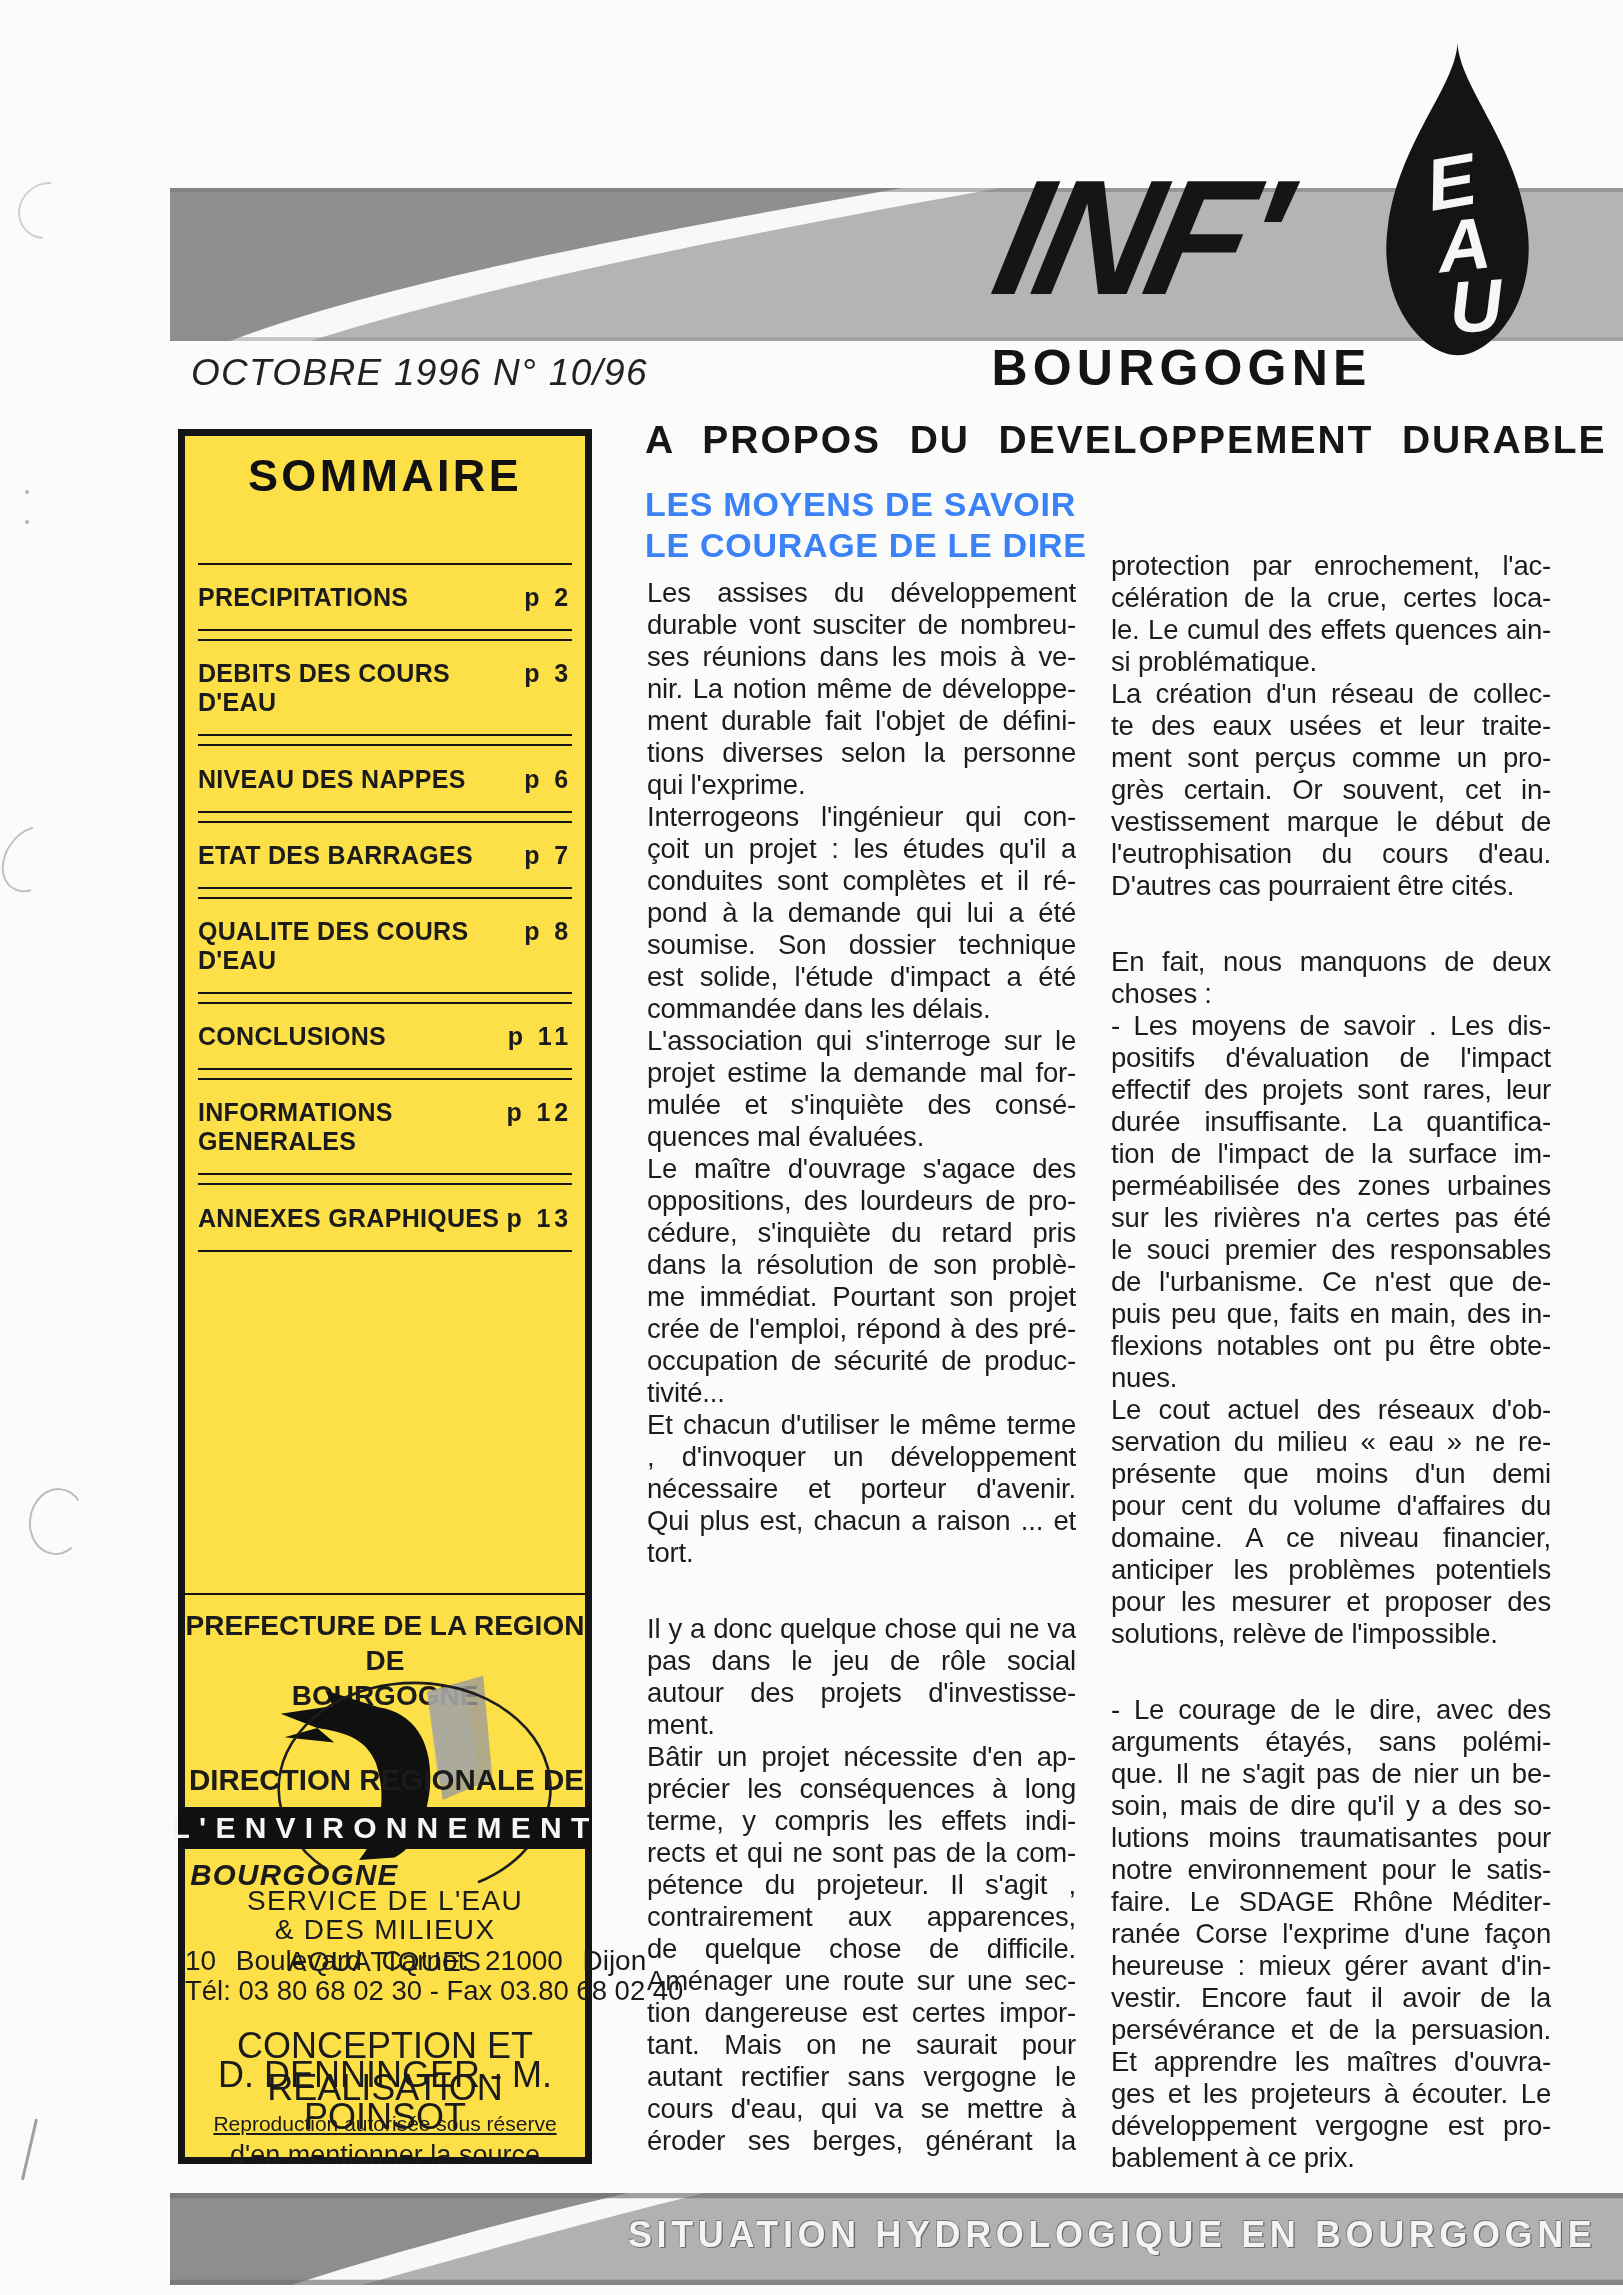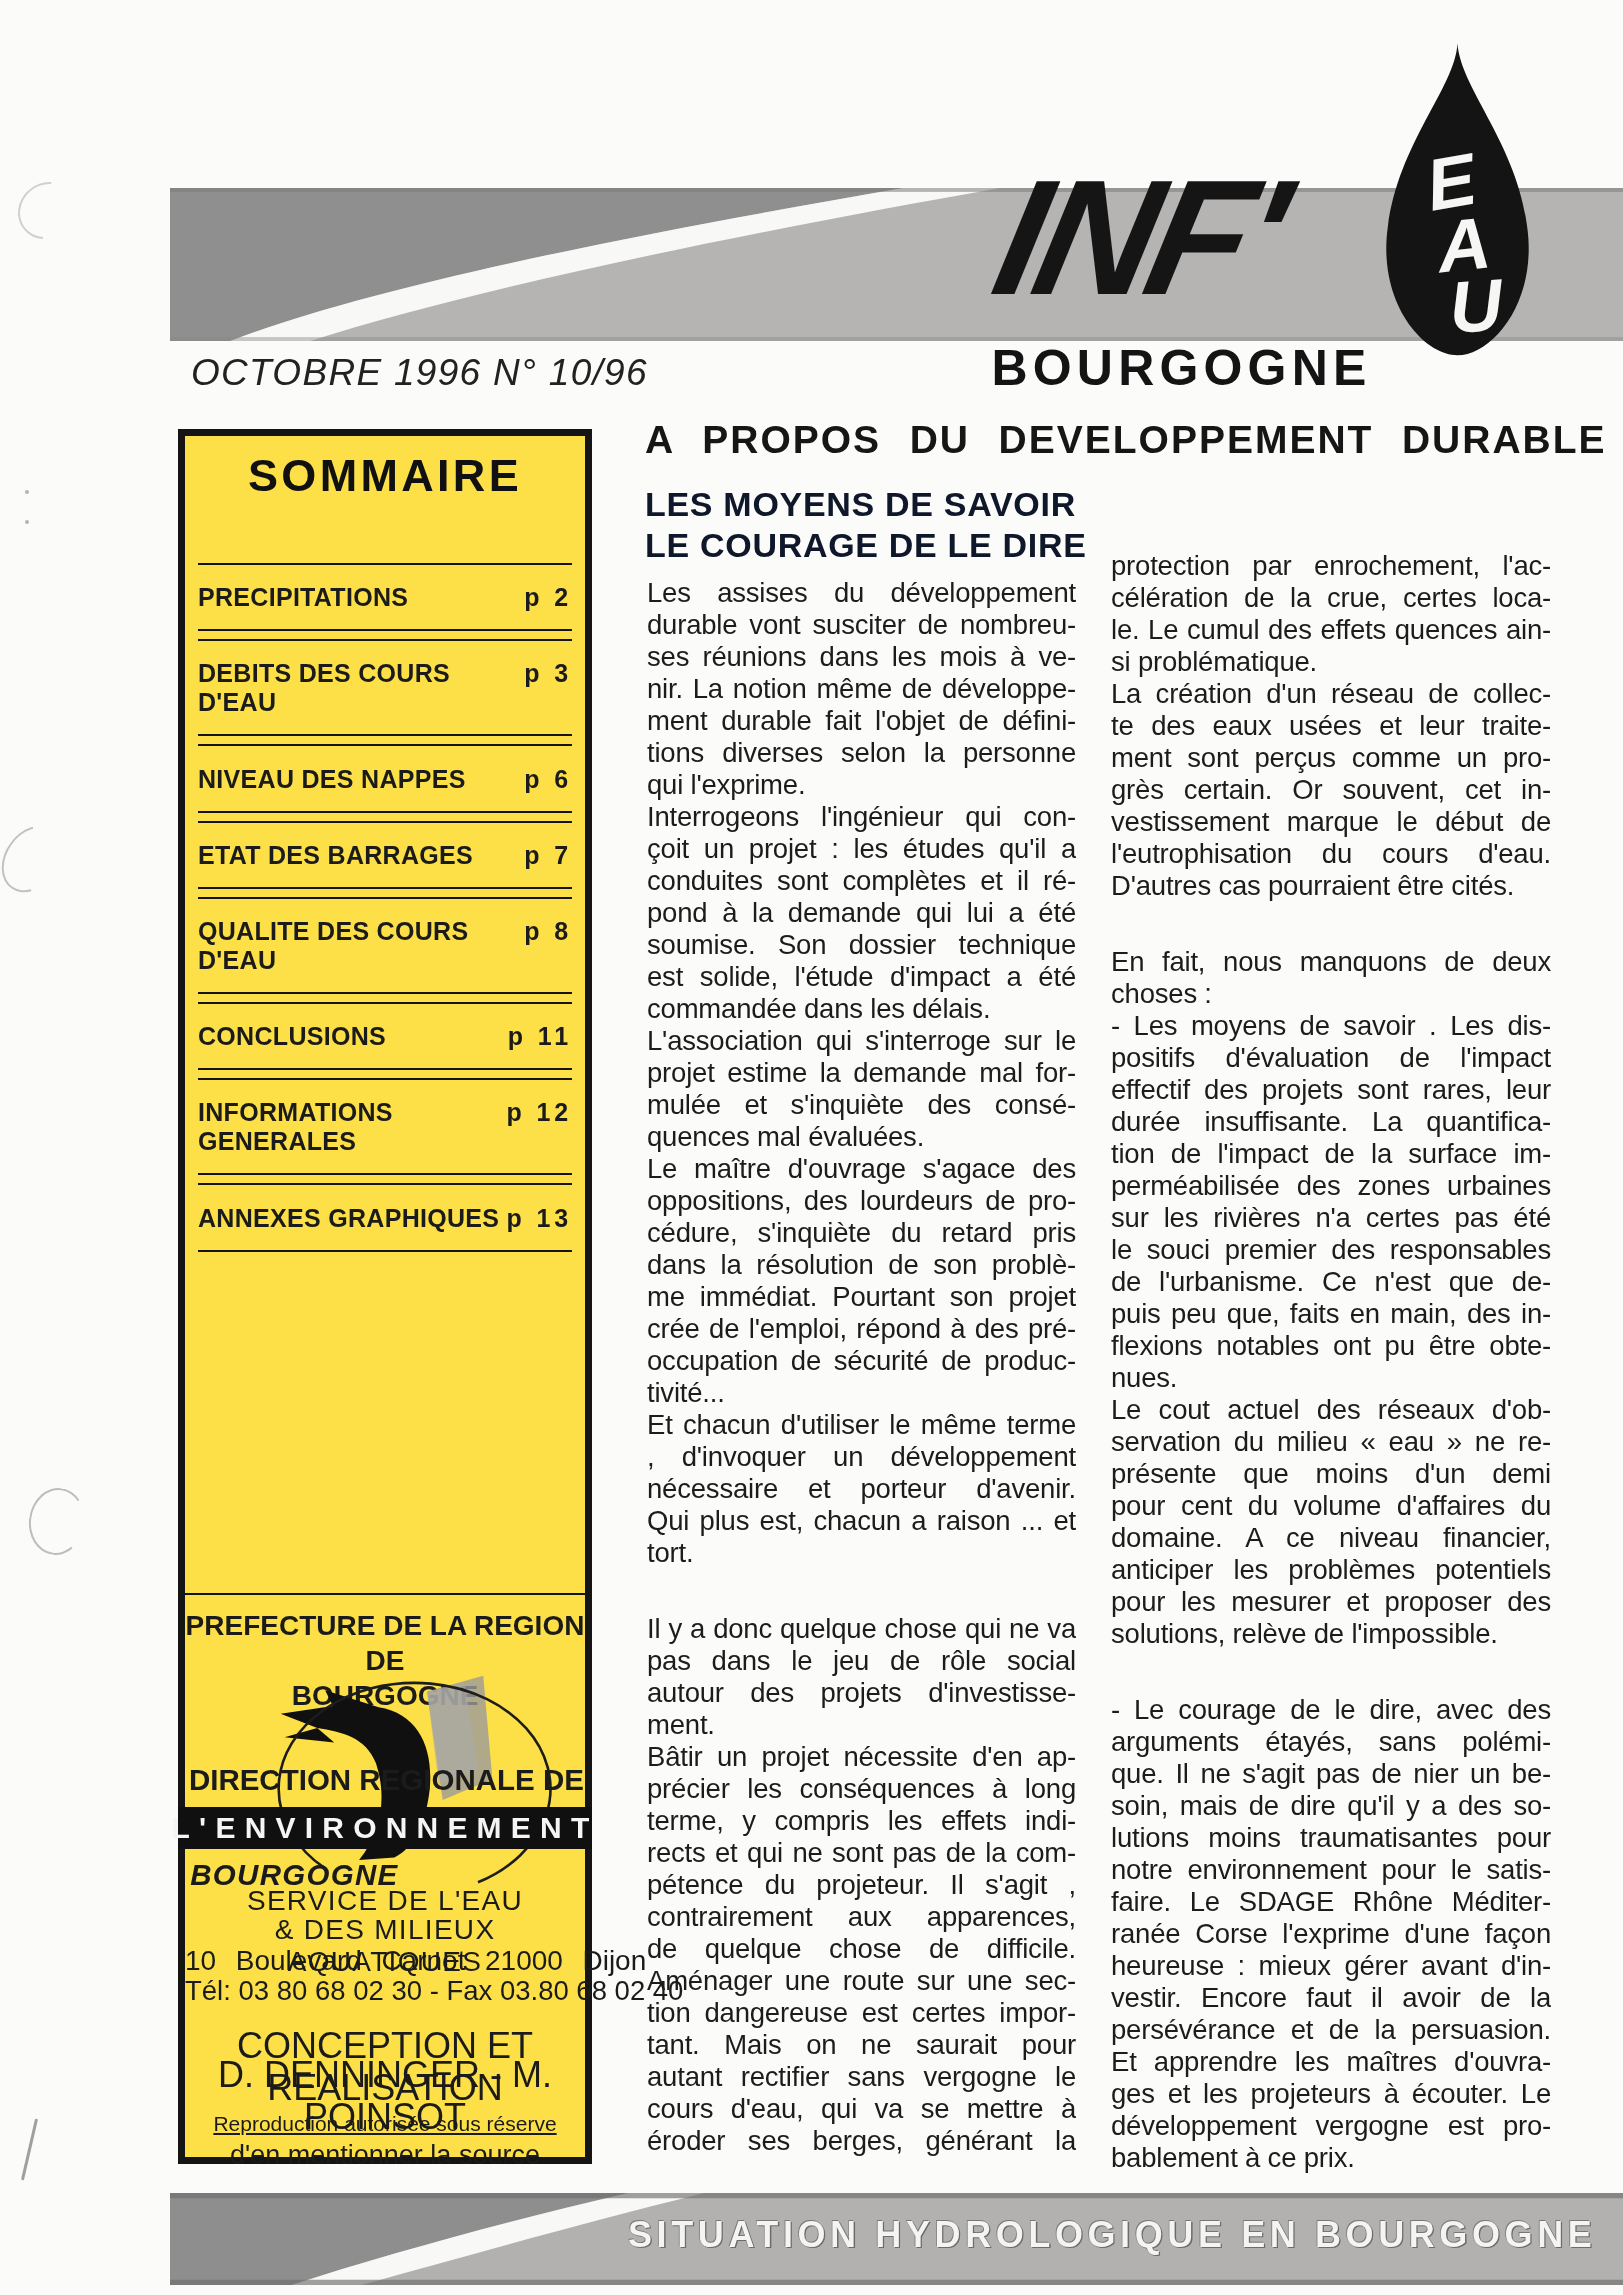--- a/index.html
+++ b/index.html
@@ -24,21 +24,21 @@
     left:981px;top:339px;width:401px;text-align:center;
     font-size:50px;font-weight:700;letter-spacing:5.2px;color:#141414;white-space:nowrap;
   }
   #issue-date{left:191px;top:352px;font-size:37px;font-style:italic;letter-spacing:1.3px;color:#222;}
 
   
   #headline{
     left:645px;top:418px;width:941px;font-size:39px;font-weight:700;
     letter-spacing:2px;word-spacing:15.7px;white-space:nowrap;color:#161616;
   }
-  #subhead{left:645px;top:484px;font-size:34px;font-weight:700;line-height:41px;color:#0f172a;letter-spacing:0.7px;}
+  #subhead{left:645px;top:484px;font-size:34px;font-weight:700;line-height:41px;color:#3b82f6;letter-spacing:0.7px;}
 
   
   .col{position:absolute;}
   #col-0{left:647px;top:577px;width:429px;}
   #col-1{left:1111px;top:550px;width:440px;}
   .ln{font-size:27.5px;line-height:32px;letter-spacing:-0.2px;color:#1c1c1c;}
   .ln.j{text-align:justify;text-align-last:justify;overflow:hidden;white-space:normal;}
   .ln.l{text-align:left;}
   .block{margin:0;}
   .block.gap{margin-top:44px;}

